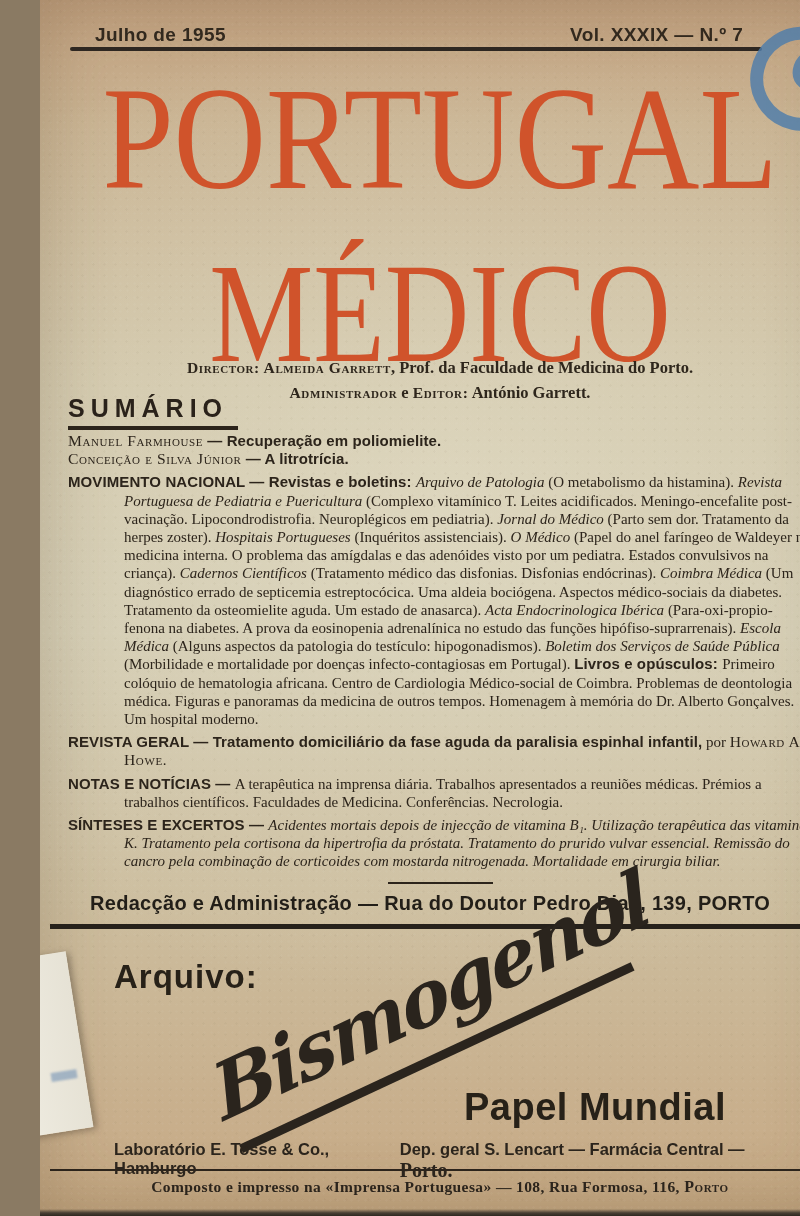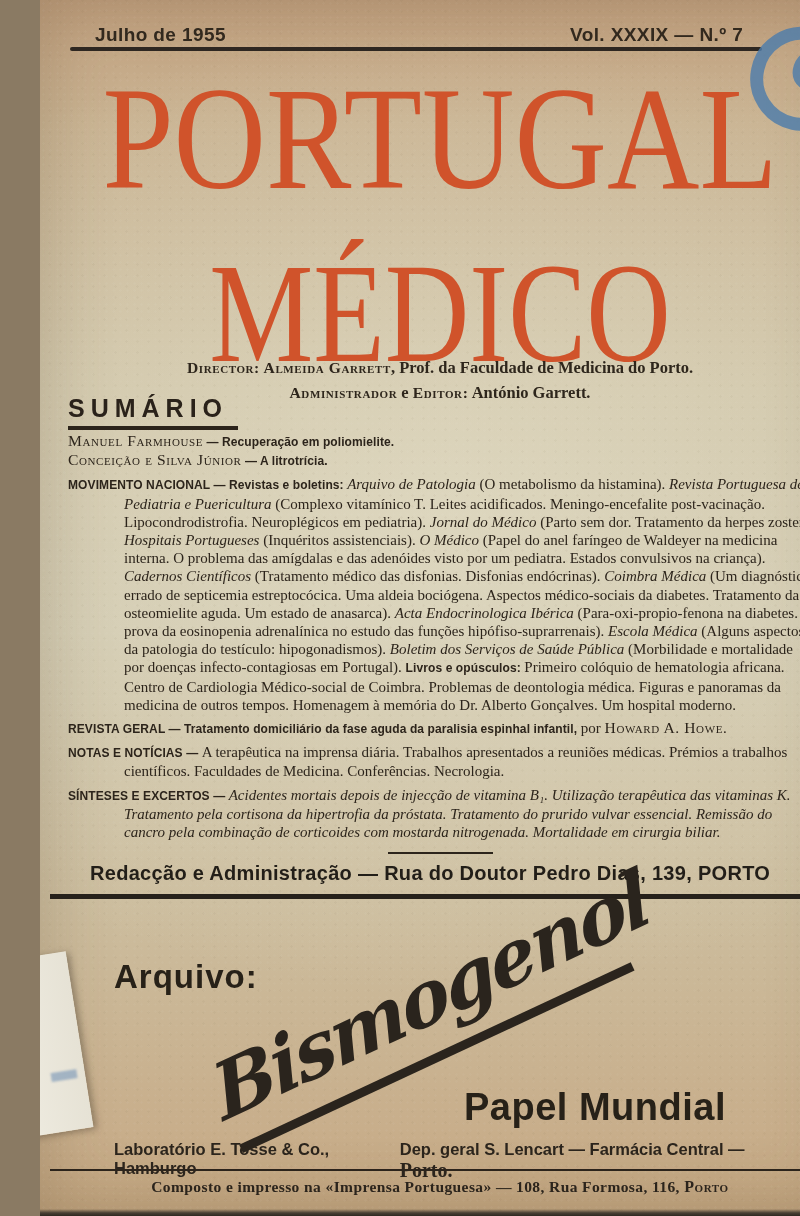--- a/index.html
+++ b/index.html
@@ -44,21 +44,21 @@
   .mast2{top:383px;}
 
   
   .sum-head{position:absolute;left:28px;top:394px;font:700 25px "Liberation Sans",sans-serif;
     letter-spacing:6px;border-bottom:4px solid #2c241b;padding:0 10px 3px 0;color:#2a221a;}
 
   .summary-col{position:absolute;left:28px;top:432px;width:745px;font:15px/18.2px "Liberation Serif",serif;color:#2c241b;}
   .entry{margin:0;padding-left:56px;text-indent:-56px;}
   .entry.sect{margin-top:5px;}
   .seg-r{}
-  .seg-b{font-family:"Liberation Sans",sans-serif;font-weight:700;font-size:12px;letter-spacing:.1px;}
+  .seg-b{font-family:"Liberation Sans",sans-serif;font-weight:700;font-size:15px;letter-spacing:.1px;}
   .seg-i{font-style:italic;}
   .seg-sc{font-variant:small-caps;letter-spacing:.6px;font-size:15.6px;}
 
   .short-rule{width:105px;height:2px;background:#2c241b;margin:11px 0 8px 320px;}
   .address{font:700 20px "Liberation Sans",sans-serif;letter-spacing:.3px;color:#221e18;margin-left:22px;white-space:nowrap;}
   .thick-rule{height:5px;background:#26211b;margin:9px 0 0 -18px;width:782px;}
 
   
   .syphilis{position:absolute;left:74px;top:958px;font:700 33px "Liberation Sans",sans-serif;letter-spacing:1px;color:#272118;}
   .brand{position:absolute;left:203px;top:1046px;width:432px;height:98px;

